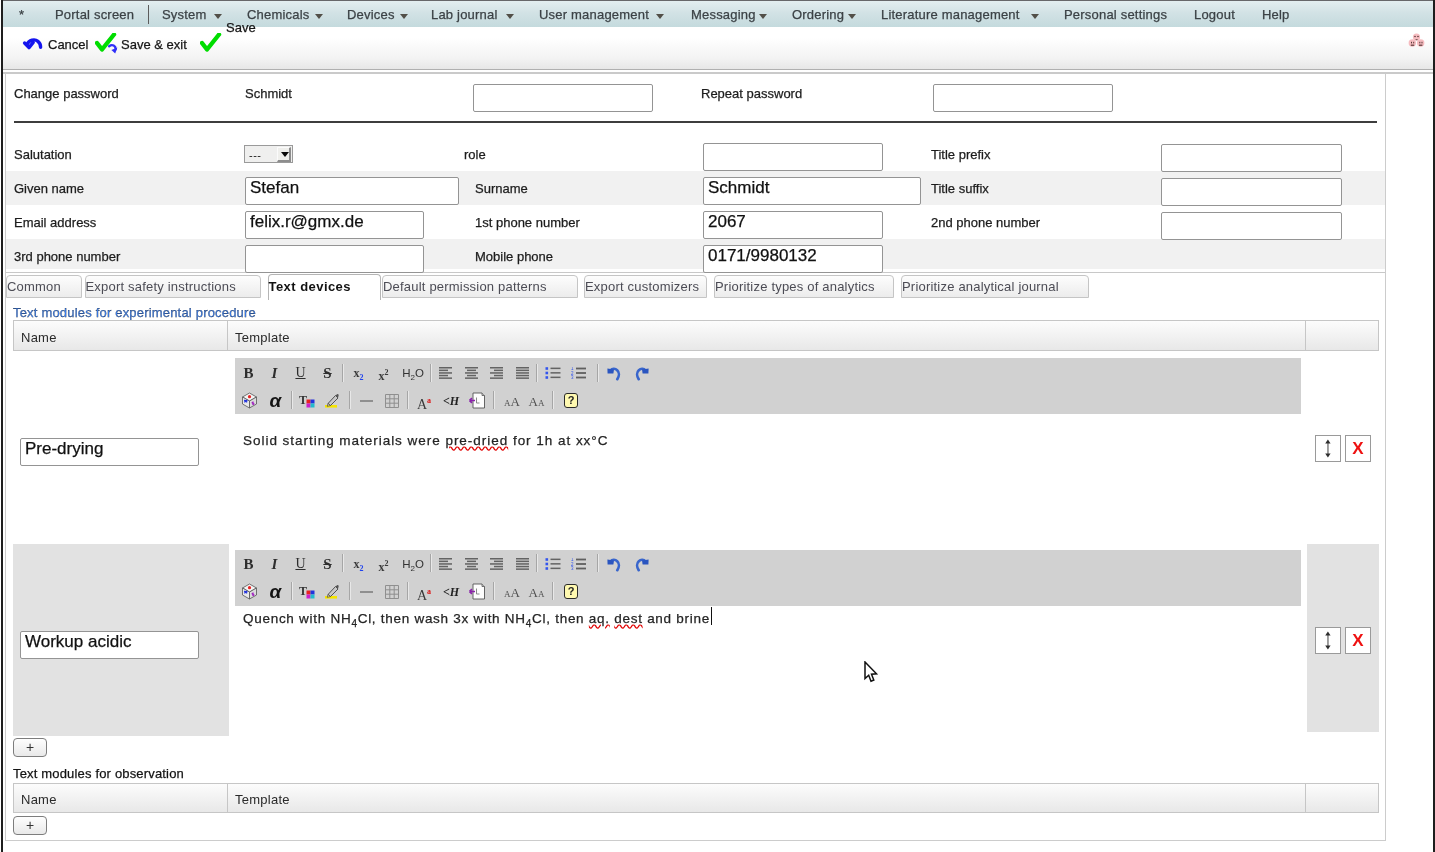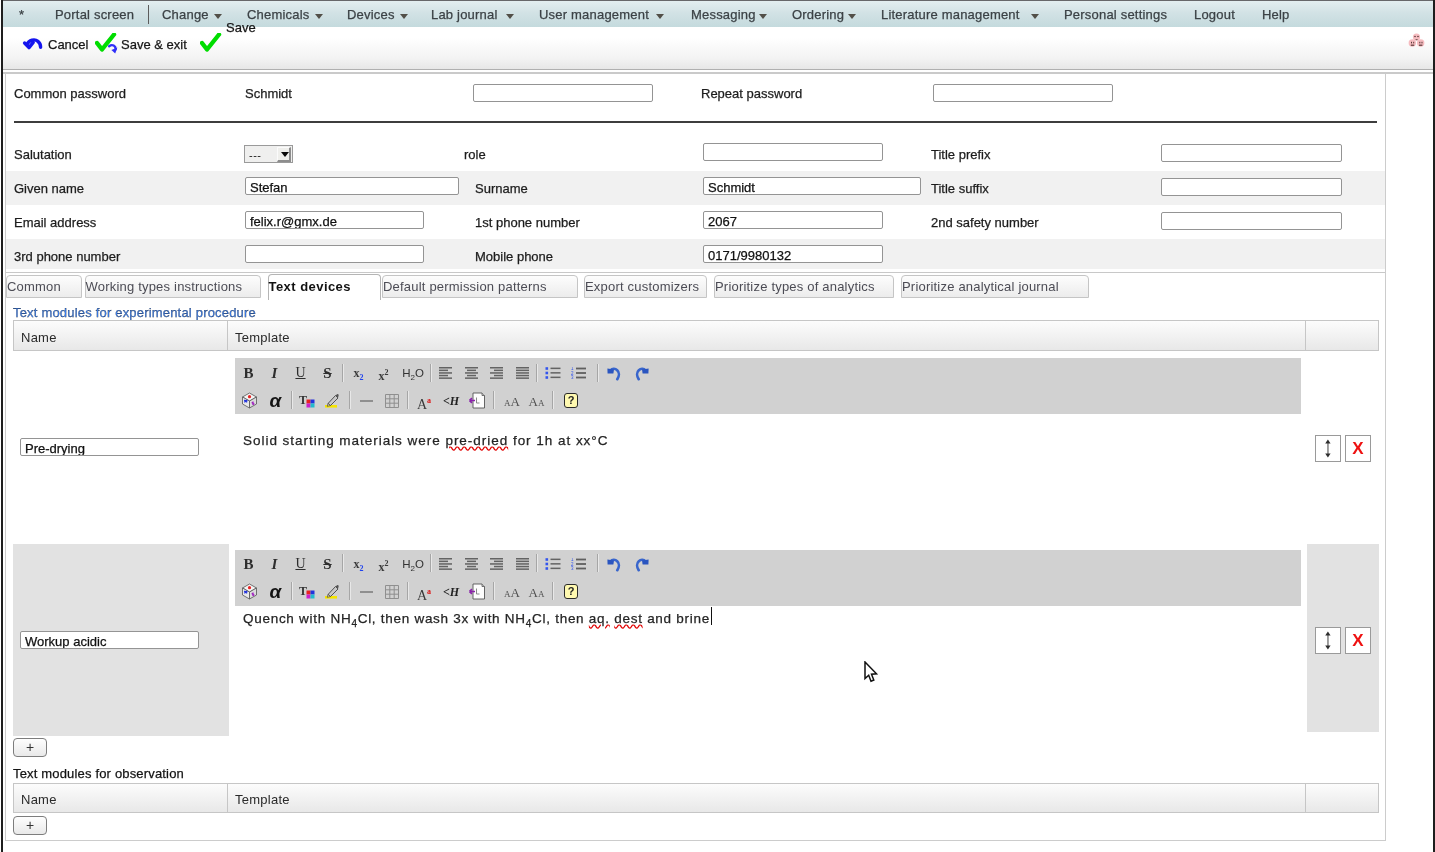--- a/index.html
+++ b/index.html
@@ -1,41 +1,41 @@
 <!DOCTYPE html>
 <html><head>
 <meta charset="utf-8">
 <style>
 * { margin:0; padding:0; box-sizing:border-box; }
 html,body { width:1435px; height:852px; }
 body { position:relative; background:#fff; font-family:"Liberation Sans",sans-serif; overflow:hidden; }
 .a { position:absolute; }
 .lbl { position:absolute; font-size:13px; color:#1d1d1d; letter-spacing:0px; white-space:nowrap; -webkit-text-stroke:0.25px #1d1d1d; transform:translateY(-1.5px); }
-.inp { position:absolute; border:1px solid #949494; border-radius:2px; background:#fff; font-size:13px; color:#111; -webkit-text-stroke:0.25px #111; height:18px; line-height:19px; padding:0 4px; white-space:nowrap; overflow:hidden; }
+.inp { position:absolute; border:1px solid #949494; border-radius:2px; background:#fff; font-size:17px; color:#111; -webkit-text-stroke:0.25px #111; height:28px; line-height:19px; padding:0 4px; white-space:nowrap; overflow:hidden; }
 .mitem { position:absolute; top:7px; font-size:13px; color:#3c4246; letter-spacing:0.2px; white-space:nowrap; -webkit-text-stroke:0.25px #3c4246; }
 .marr { position:absolute; top:14px; width:0; height:0; border-left:4.5px solid transparent; border-right:4.5px solid transparent; border-top:5px solid #524f48; }
 .tab { position:absolute; top:275px; height:23px; background:linear-gradient(#fdfdfd,#ececec); border:1px solid #c5c5c5; border-radius:4px 4px 0 0; font-size:13px; color:#4c4c55; text-align:left; letter-spacing:0.2px; line-height:22px; white-space:nowrap; }
 .hdrcell { position:absolute; font-size:13px; color:#2a2a2a; letter-spacing:0.25px; }
 .ebtn { position:absolute; width:26px; height:27px; background:#fff; border:1px solid #9a9a9a; }
 .plus { position:absolute; left:13px; width:34px; height:19px; border:1px solid #7d7d7d; border-radius:4px; background:linear-gradient(#fefefe,#e9e9e9); font-size:14px; color:#333; text-align:center; line-height:16px; }
 .tsep { position:absolute; width:1px; height:18px; background:#a6a6a6; box-shadow:1px 0 0 #e8e8e8; }
 .etext { position:absolute; font-size:13.5px; color:#252525; white-space:nowrap; -webkit-text-stroke:0.25px #252525; }
 </style>
 </head>
 <body>
 
 <div class="a" style="left:0;top:0;width:1px;height:852px;background:#fff"></div>
 <div class="a" style="left:1px;top:0;width:2px;height:852px;background:#1e1e1e"></div>
 <div class="a" style="left:1433px;top:0;width:2px;height:852px;background:#1e1e1e"></div>
 
 <div class="a" style="left:3px;top:0;width:1430px;height:27px;background:linear-gradient(#e3eef0 0%,#d2e2e5 45%,#c4dadd 100%);border-top:1px solid #67676a"></div>
 <span class="mitem" style="left:19px">*</span>
 <span class="mitem" style="left:55px">Portal screen</span>
 <div class="a" style="left:148px;top:5px;width:1px;height:19px;background:#5c5c5c"></div>
-<span class="mitem" style="left:162px">Change</span>
+<span class="mitem" style="left:162px">System</span>
 <i class="marr" style="left:214px"></i>
 <span class="mitem" style="left:247px">Chemicals</span>
 <i class="marr" style="left:315px"></i>
 <span class="mitem" style="left:347px">Devices</span>
 <i class="marr" style="left:400px"></i>
 <span class="mitem" style="left:431px">Lab journal</span>
 <i class="marr" style="left:506px"></i>
 <span class="mitem" style="left:539px">User management</span>
 <i class="marr" style="left:656px"></i>
 <span class="mitem" style="left:691px">Messaging</span>
@@ -83,21 +83,21 @@
 
 <div class="a" style="left:3px;top:72px;width:1430px;height:2px;background:#cacaca"></div>
 <div class="a" style="left:5px;top:74px;width:1px;height:767px;background:#cccccc"></div>
 <div class="a" style="left:1385px;top:74px;width:1px;height:767px;background:#cccccc"></div>
 <div class="a" style="left:5px;top:840px;width:1381px;height:1px;background:#cccccc"></div>
 <div class="a" style="left:6px;top:272px;width:1379px;height:1px;background:#c8c8c8"></div>
 
 <div class="a" style="left:6px;top:171px;width:1379px;height:34px;background:#f1f1f1"></div>
 <div class="a" style="left:6px;top:239px;width:1379px;height:30px;background:#f1f1f1"></div>
 
-<span class="lbl" style="left:14px;top:87px">Common password</span>
+<span class="lbl" style="left:14px;top:87px">Change password</span>
 <span class="lbl" style="left:245px;top:87px">Schmidt</span>
 <div class="inp" style="left:473px;top:84px;width:180px"></div>
 <span class="lbl" style="left:701px;top:87px">Repeat password</span>
 <div class="inp" style="left:933px;top:84px;width:180px"></div>
 <div class="a" style="left:14px;top:121px;width:1363px;height:2px;background:#3d3d3d"></div>
 
 <span class="lbl" style="left:14px;top:148px">Salutation</span>
 <div class="a" style="left:244px;top:145px;width:49px;height:18px;border:1px solid #9a9a9a;background:#efefee"></div>
 <span class="a" style="left:249px;top:149px;font-size:11px;color:#111;letter-spacing:0.5px">---</span>
 <div class="a" style="left:277px;top:146.5px;width:14px;height:15px;background:#efefec;border-top:1px solid #fbfbfb;border-left:1px solid #fbfbfb;border-right:2px solid #8d8d8d;border-bottom:2px solid #8d8d8d"></div>
@@ -111,29 +111,29 @@
 <div class="inp" style="left:245px;top:177px;width:214px">Stefan</div>
 <span class="lbl" style="left:475px;top:182px">Surname</span>
 <div class="inp" style="left:703px;top:177px;width:218px">Schmidt</div>
 <span class="lbl" style="left:931px;top:182px">Title suffix</span>
 <div class="inp" style="left:1161px;top:178px;width:181px"></div>
 
 <span class="lbl" style="left:14px;top:216px">Email address</span>
 <div class="inp" style="left:245px;top:211px;width:179px">felix.r@gmx.de</div>
 <span class="lbl" style="left:475px;top:216px">1st phone number</span>
 <div class="inp" style="left:703px;top:211px;width:180px">2067</div>
-<span class="lbl" style="left:931px;top:216px">2nd safety number</span>
+<span class="lbl" style="left:931px;top:216px">2nd phone number</span>
 <div class="inp" style="left:1161px;top:212px;width:181px"></div>
 
 <span class="lbl" style="left:14px;top:250px">3rd phone number</span>
 <div class="inp" style="left:245px;top:245px;width:179px"></div>
 <span class="lbl" style="left:475px;top:250px">Mobile phone</span>
 <div class="inp" style="left:703px;top:245px;width:180px">0171/9980132</div>
 <div class="tab" style="left:6px;width:76px">Common</div>
-<div class="tab" style="left:84.5px;width:176px">Working types instructions</div>
+<div class="tab" style="left:84.5px;width:176px">Export safety instructions</div>
 <div class="tab" style="left:267.5px;width:113.5px;top:274px;height:26px;background:#fff;border-bottom:none;color:#111;font-weight:bold;line-height:23px;border-color:#b5b5b5;z-index:5;font-size:13px;letter-spacing:0.45px">Text devices</div>
 <div class="tab" style="left:382px;width:196px">Default permission patterns</div>
 <div class="tab" style="left:584px;width:122.5px">Export customizers</div>
 <div class="tab" style="left:714px;width:180px">Prioritize types of analytics</div>
 <div class="tab" style="left:901px;width:188px">Prioritize analytical journal</div>
 <span class="lbl" style="left:13px;top:305.5px;color:#3b82f6;letter-spacing:0.19px">Text modules for experimental procedure</span>
 <div class="a" style="left:13px;top:320px;width:1366px;height:31px;background:linear-gradient(#fcfcfc,#e8e8e8);border:1px solid #c6c6c6"></div>
 <div class="a" style="left:227px;top:320px;width:1px;height:31px;background:#c6c6c6"></div>
 <div class="a" style="left:1305px;top:320px;width:1px;height:31px;background:#c6c6c6"></div>
 <span class="hdrcell" style="left:21px;top:329.5px">Name</span>

